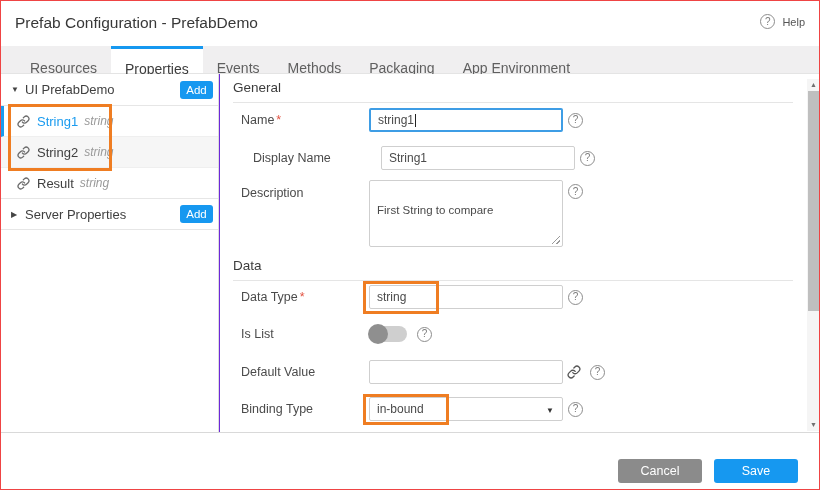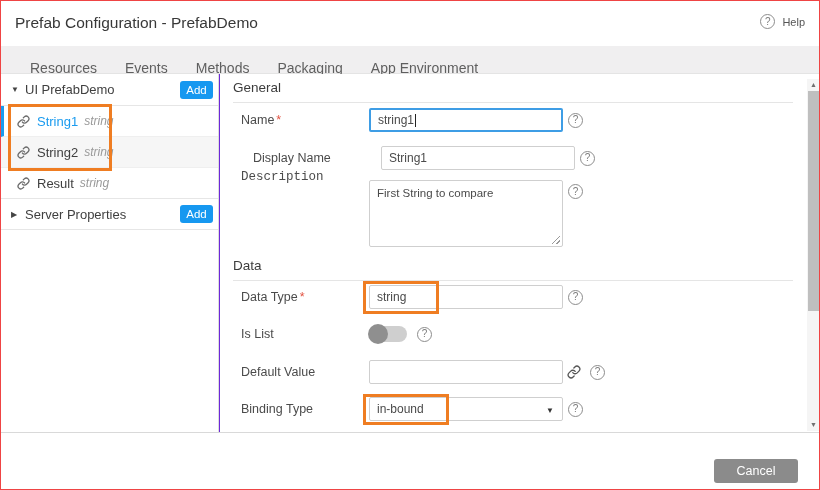--- a/index.html
+++ b/index.html
@@ -48,21 +48,21 @@
   .sec-head { position:absolute; left:13px; right:28px; border-bottom:1px solid #e5e5e5; padding-bottom:7px;
               font-size:13.5px; color:#3c3c3c; }
   .frow { position:absolute; left:0; right:0; height:24px; display:flex; align-items:center; }
   .flabel { position:absolute; left:21px; font-size:12.5px; color:#4b4b4b; }
   .req { color:#e25241; margin-left:2px; }
   .finput { position:absolute; left:149px; width:194px; height:24px; border:1px solid #cfcfcf; border-radius:2px;
             background:#fff; font-size:12px; color:#4a4a4a; display:flex; align-items:center; padding:0 7px; cursor:text; }
   .finput.focused { border:2px solid #3e9de5; }
   .caret-bar { display:inline-block; width:1px; height:13px; background:#222; margin-left:1px; }
   .ftextarea { position:absolute; left:149px; top:106px; width:194px; height:67px; border:1px solid #cfcfcf;
-               border-radius:2px; font-size:11.5px; color:#4a4a4a; padding:5px 7px; cursor:text; line-height:1.3; }
+               border-radius:2px; font-size:11.5px; color:#4a4a4a; padding:22px 7px; cursor:text; line-height:1.3; }
   .resize-handle { position:absolute; right:2px; bottom:2px; width:9px; height:9px;
                    clip-path:polygon(100% 0,100% 100%,0 100%);
                    background:repeating-linear-gradient(-45deg,#fff 0 2px,#9a9a9a 2px 3px); }
   .fselect { cursor:pointer; }
   .dd-arrow { position:absolute; right:8px; top:8px; font-size:8px; color:#333; }
   .help-col { position:absolute; left:348px; }
   .toggle { position:absolute; left:149px; width:38px; height:16px; background:#cfcfcf; border-radius:8px; cursor:pointer; }
   .knob { position:absolute; left:-1px; top:-2px; width:20px; height:20px; border-radius:50%; background:#8f8f8f; }
   .dv-link { position:absolute; left:347px; top:5px; width:14px; height:14px; cursor:pointer; }
   .orange-box { position:absolute; border:3px solid #ef7d22; pointer-events:none; z-index:5; }
@@ -91,20 +91,21 @@
   <div class="header">
     <div class="title">Prefab Configuration - PrefabDemo</div>
     <div class="help-wrap">
       <span class="qicon">?</span>
       <span class="help-label">Help</span>
     </div>
   </div>
 
   <div class="tabbar">
     <div class="tab">Resources</div>
+    <div class="tab active">Properties</div>
     <div class="tab">Events</div>
     <div class="tab">Methods</div>
     <div class="tab">Packaging</div>
     <div class="tab">App Environment</div>
   </div>
 
   <div class="body">
 
     <div class="sidebar">
 
@@ -164,21 +165,21 @@
       </div>
 
       <div class="frow" style="top:72px;margin-left:12px;">
         <span class="flabel">Display Name</span>
         <div class="finput">
             <span>String1</span>
           </div>
         <span class="qicon help-col">?</span>
       </div>
 
-      <span class="flabel" style="top:96px;font-family:Liberation Mono, monospace;">Description</span>
+      <span class="flabel" style="top:112px;">Description</span>
       <div class="ftextarea">
         <span>First String to compare</span>
         <span class="resize-handle"></span>
       </div>
       <span class="qicon help-col" style="top:110px;">?</span>
 
       <div class="sec-head" style="top:184px;">Data</div>
 
       <div class="frow" style="top:211px;">
         <span class="flabel"><span>Data Type</span><span class="req">*</span></span>
@@ -223,15 +224,16 @@
       <div class="scrollbar">
         <div class="sb-arrow sb-up">▲</div>
         <div class="sb-thumb"></div>
         <div class="sb-arrow sb-down">▼</div>
       </div>
     </div>
   </div>
 
   <div class="footer">
     <button class="btn btn-cancel">Cancel</button>
+    <button class="btn btn-save">Save</button>
   </div>
 
 </div>
 
 </body></html>

